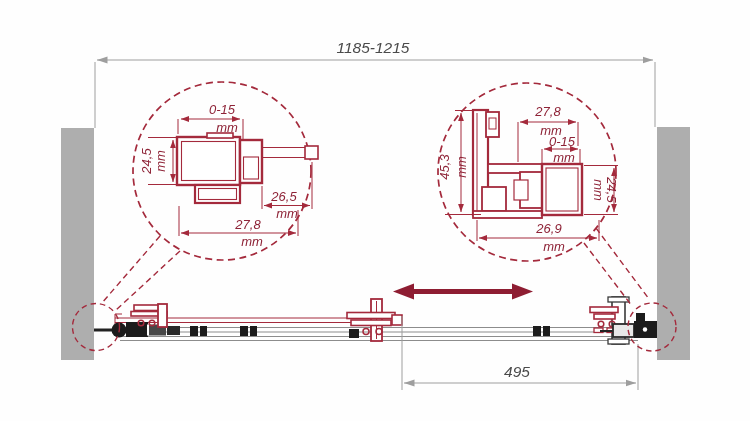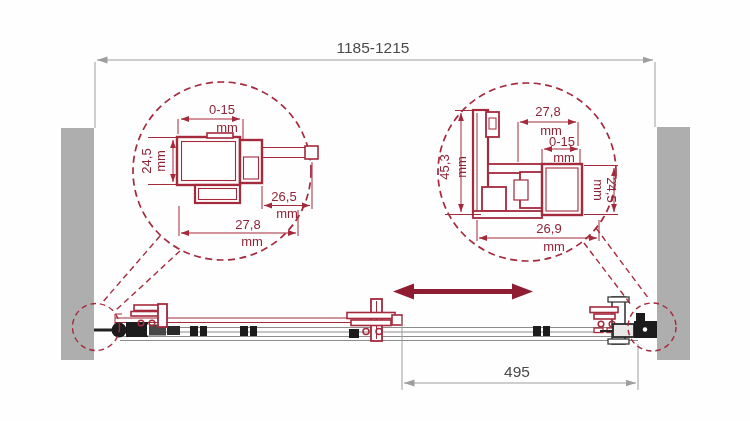--- a/index.html
+++ b/index.html
@@ -1,17 +1,17 @@
 <!DOCTYPE html>
 <html style="--maroon: #A42A3C; --maroon_text: #8E2337; --arrow: #8E1D32; --wall: #AEAEAE; --dim_gray: #9E9E9E; --dim_text: #4A4A4A; --black: #1C1C1C;"><head>
 <meta charset="utf-8">
 <style>
   html,body{margin:0;padding:0;background:#fff;}
   .stage{position:relative;width:750px;height:421px;background:#FEFEFE;overflow:hidden;
-         font-family:"Liberation Sans",sans-serif;}
+         font-family:"Liberation Sans",sans-serif;font-style:italic;}
   svg{display:block}
   .gline{stroke:var(--dim_gray);stroke-width:1;fill:none}
   .mline{stroke:var(--maroon);stroke-width:1;fill:none}
   .prof{stroke:var(--maroon);fill:#fff}
   .profN{stroke:var(--maroon);fill:none}
   .dashM{stroke:var(--maroon);fill:none}
   .blk{fill:var(--black)}
   .planG{stroke:#8C8C8C;stroke-width:1.1;fill:none}
   text{font-family:"Liberation Sans",sans-serif}
   text.mt{fill:var(--maroon_text);font-size:13px;text-anchor:middle}

